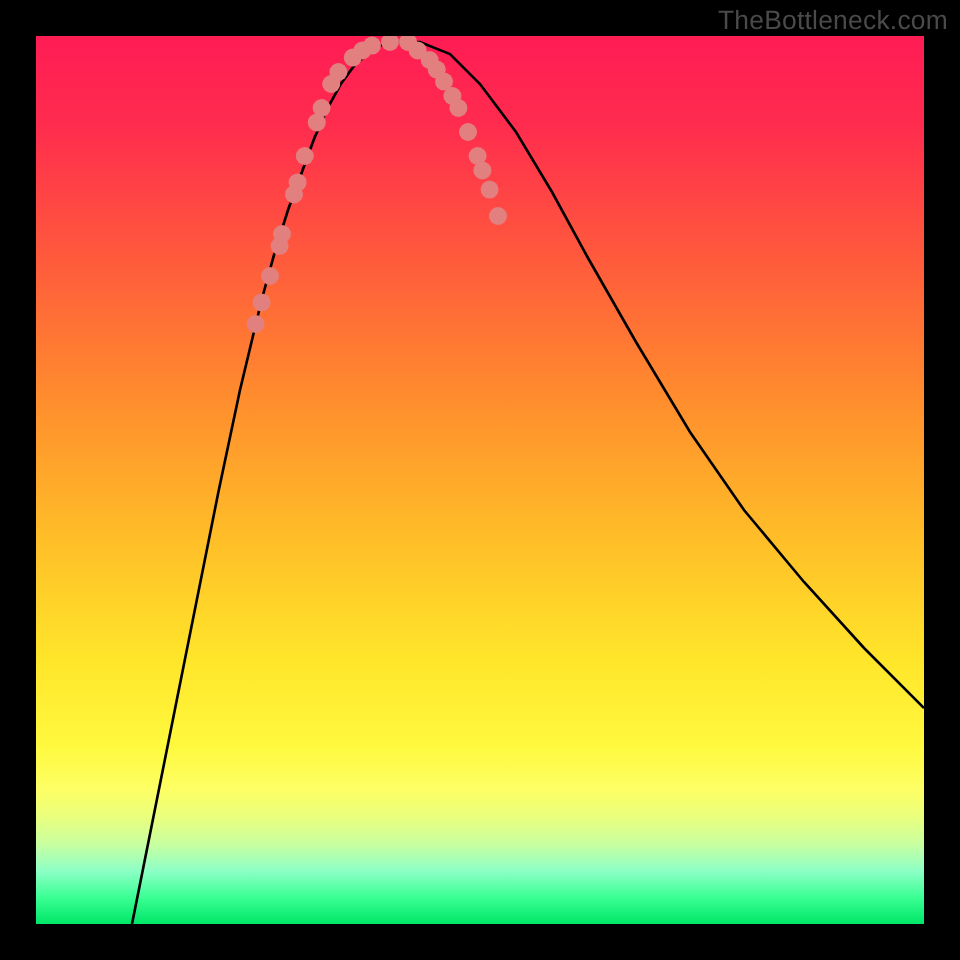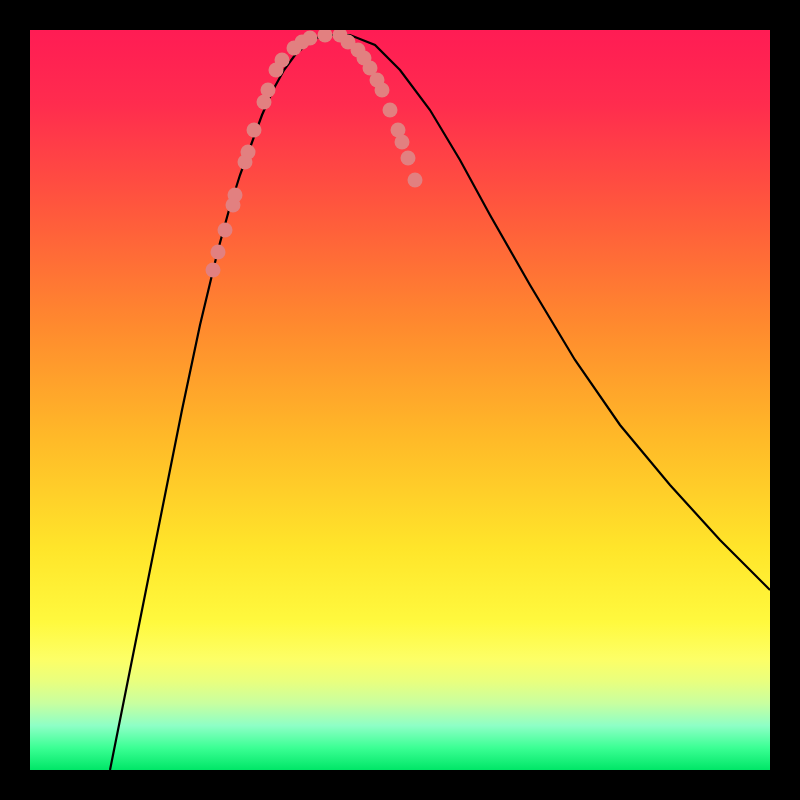--- a/index.html
+++ b/index.html
@@ -64,20 +64,21 @@
     top: 0;
     width: 100%;
     height: 100%;
   }
 </style>
 </head>
 <body>
 
 <div class="frame">
 
+  <div class="watermark">TheBottleneck.com</div>
 
   <div class="plot">
     <div class="gradient"></div>
     <svg class="overlay-svg" viewBox="0 0 740 740" preserveAspectRatio="none">
       <path id="curve-path" fill="none" stroke="#000" stroke-width="2.2" d="M80 740 L98 650 L116 560 L134 470 L152 380 L170 295 L188 220 L199 180 L210 145 L221 115 L232 85 L243 60 L254 40 L265 25 L276 15 L287 8 L298 5 L320 5 L345 15 L370 40 L400 80 L430 130 L460 185 L500 255 L545 330 L590 395 L640 455 L690 510 L740 560"></path>
       <g id="dots-group">
           <circle cx="183" cy="240" r="7.5" fill="#e28080" stroke="#c96868" stroke-width="0"></circle>
           <circle cx="188" cy="222" r="7.5" fill="#e28080" stroke="#c96868" stroke-width="0"></circle>
           <circle cx="195" cy="200" r="7.5" fill="#e28080" stroke="#c96868" stroke-width="0"></circle>
           <circle cx="203" cy="175" r="7.5" fill="#e28080" stroke="#c96868" stroke-width="0"></circle>

